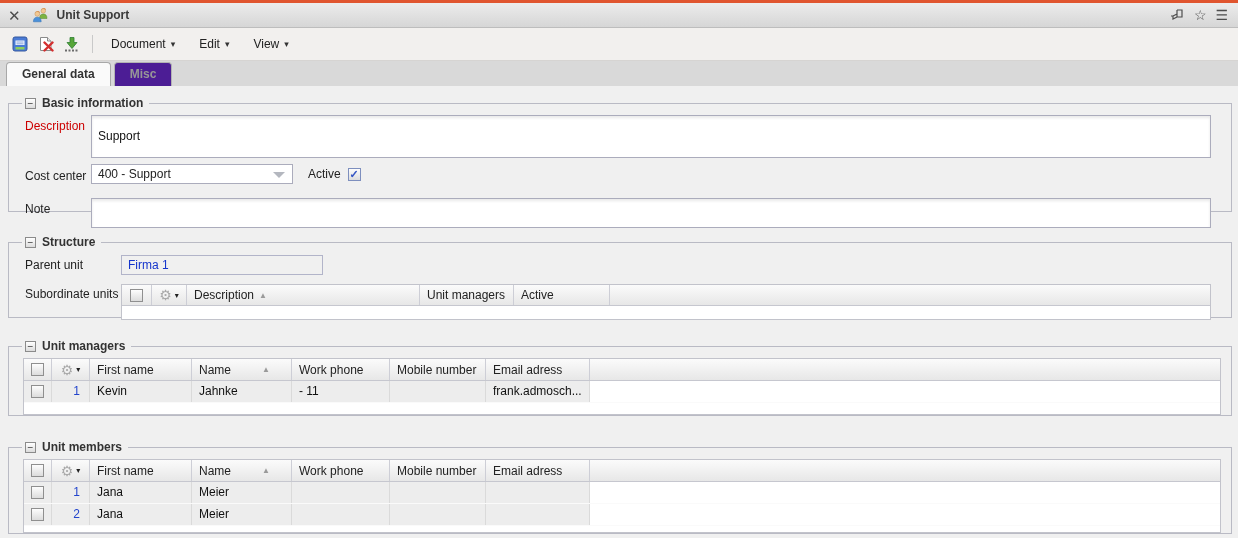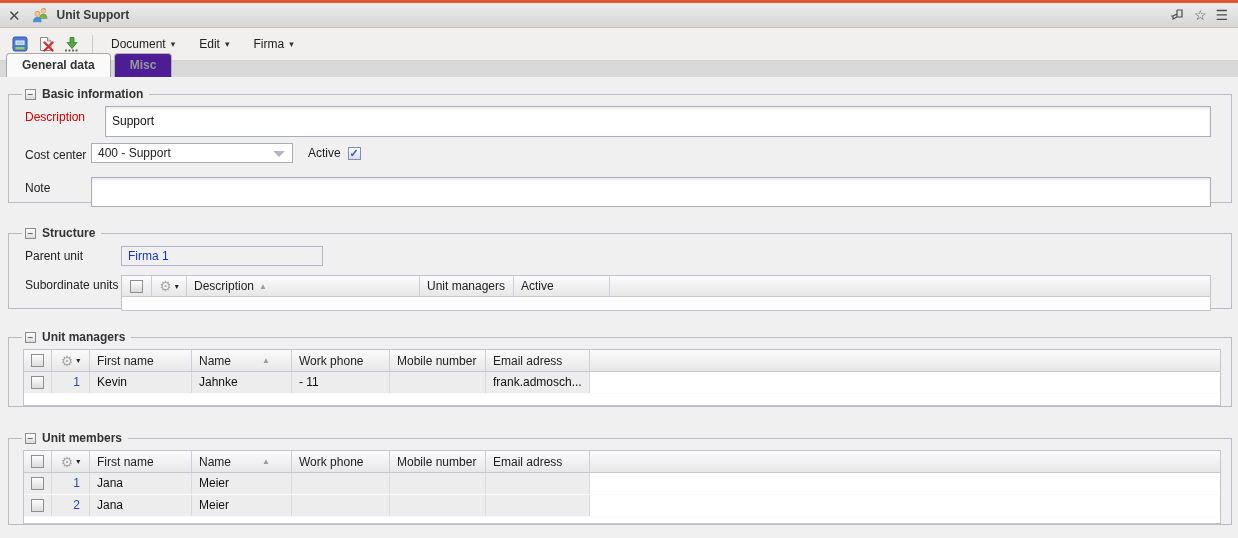--- a/index.html
+++ b/index.html
@@ -36,21 +36,21 @@
     align-items: center;
     padding: 16px 8px;
   }
   .tool-btn { width: 24px; height: 22px; display: flex; align-items: center; justify-content: center; margin-right: 2px; }
   .toolbar-sep { width: 1px; height: 18px; background: #c9c9c9; margin: 0 9px 0 6px; }
   .menu-btn { display: flex; align-items: center; gap: 5px; padding: 3px 9px; margin-right: 6px; color: #222; }
   .menu-caret { font-size: 9px; color: #333; }
 
   
   .tabbar {
-    height: 16px;
+    height: 25px;
     background: #d9d9d9;
     display: flex;
     align-items: flex-end;
     padding-left: 6px;
     gap: 3px;
   }
   .tab {
     border: 1px solid #a8a8a8;
     border-bottom: none;
     border-radius: 4px 4px 0 0;
@@ -102,21 +102,21 @@
     flex: 1;
     background: #fff;
     border: 1px solid #abacbc;
     box-shadow: inset 0 2px 3px rgba(0,0,0,0.09);
     padding: 3px 6px;
     font-family: "Liberation Sans", sans-serif;
     font-size: 12px;
     color: #111;
     outline: none;
   }
-  .input-tall { height: 31px; padding-top: 2px; vertical-align: top; margin-left: 14px; }
+  .input-tall { height: 43px; padding-top: 2px; vertical-align: top; }
   .input-note { height: 30px; }
 
   .select-box {
     width: 202px; height: 20px;
     background: #fff;
     border: 1px solid #abacbc;
     display: flex; align-items: center;
     padding: 0 6px;
     position: relative;
   }
@@ -260,21 +260,21 @@
   <span class="toolbar-sep"></span>
   <span class="menu-btn">
     <span>Document</span>
     <span class="menu-caret">▾</span>
   </span>
   <span class="menu-btn">
     <span>Edit</span>
     <span class="menu-caret">▾</span>
   </span>
   <span class="menu-btn">
-    <span>Firma</span>
+    <span>View</span>
     <span class="menu-caret">▾</span>
   </span>
 </div>
 
 <div class="tabbar">
   <span class="tab active">General data</span>
   <span class="tab inactive">Misc</span>
 </div>
 
 <div class="fieldset fs-basic">

